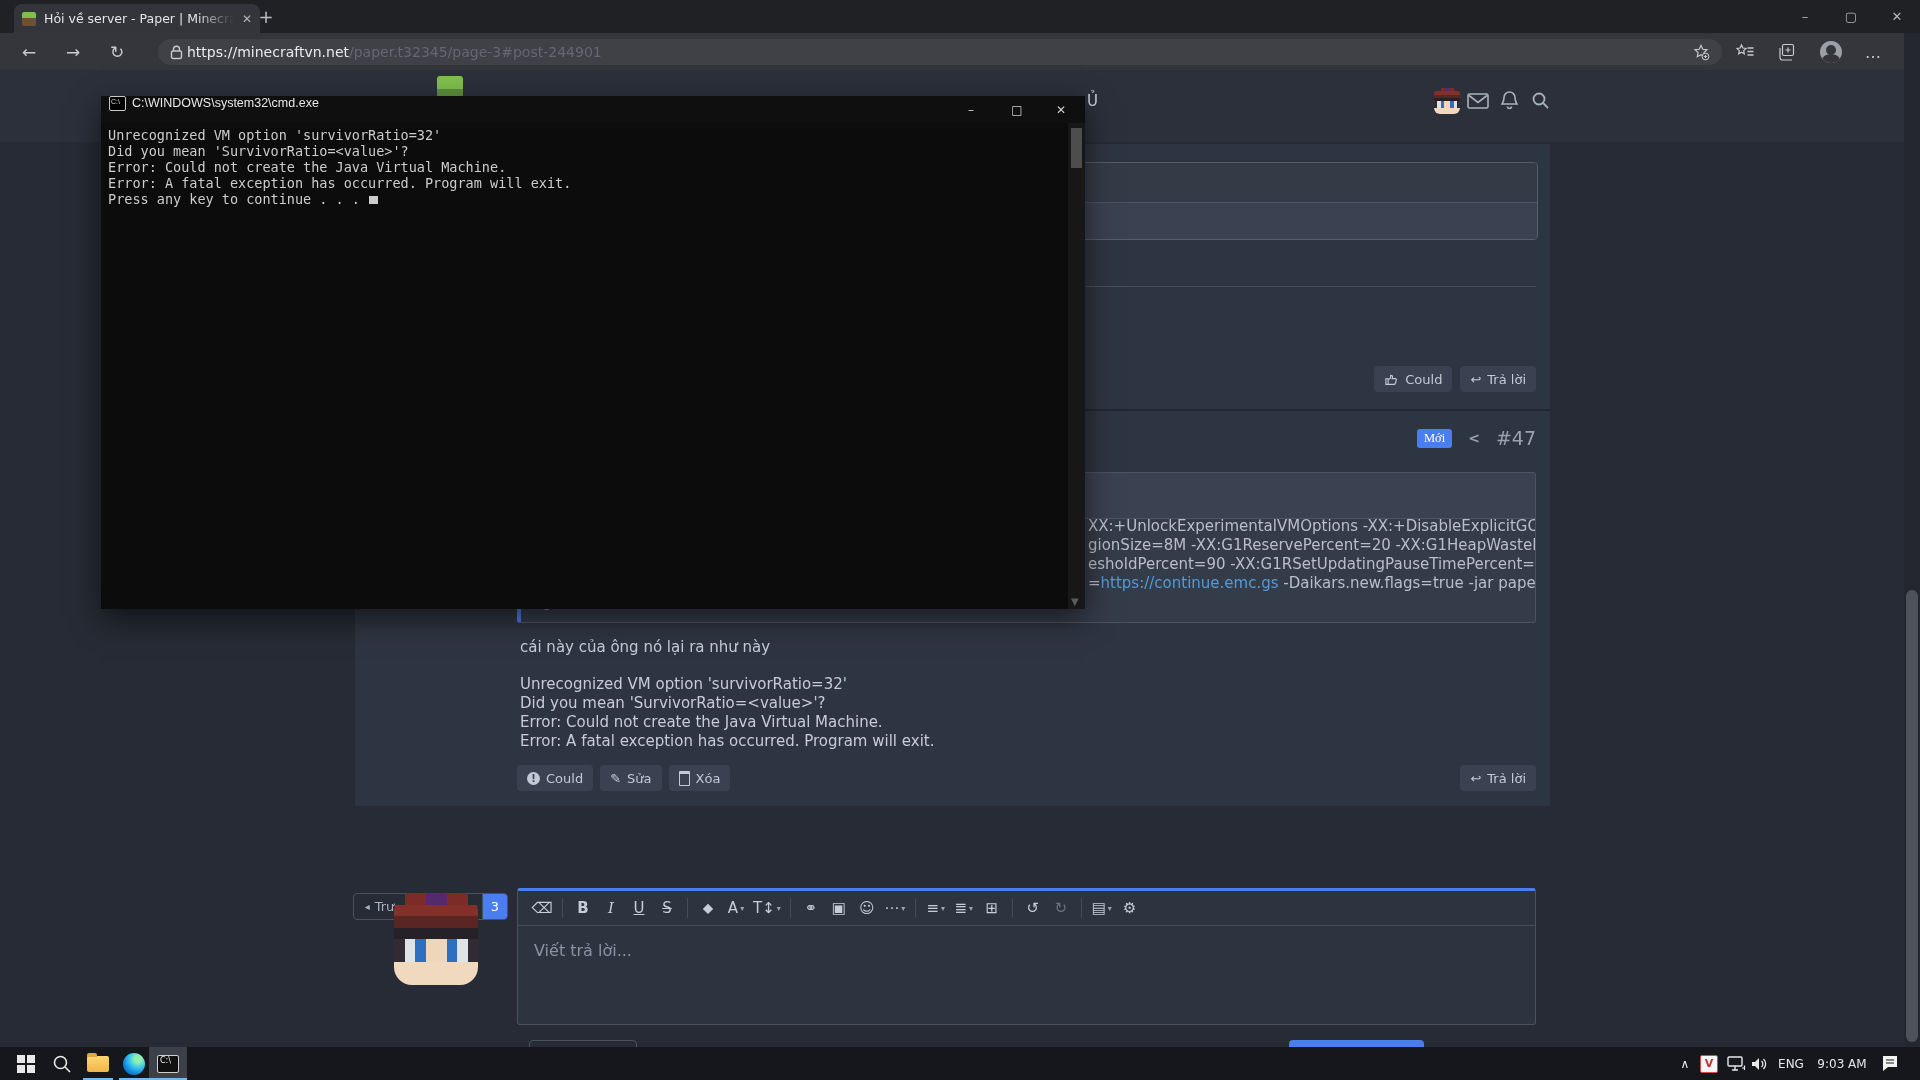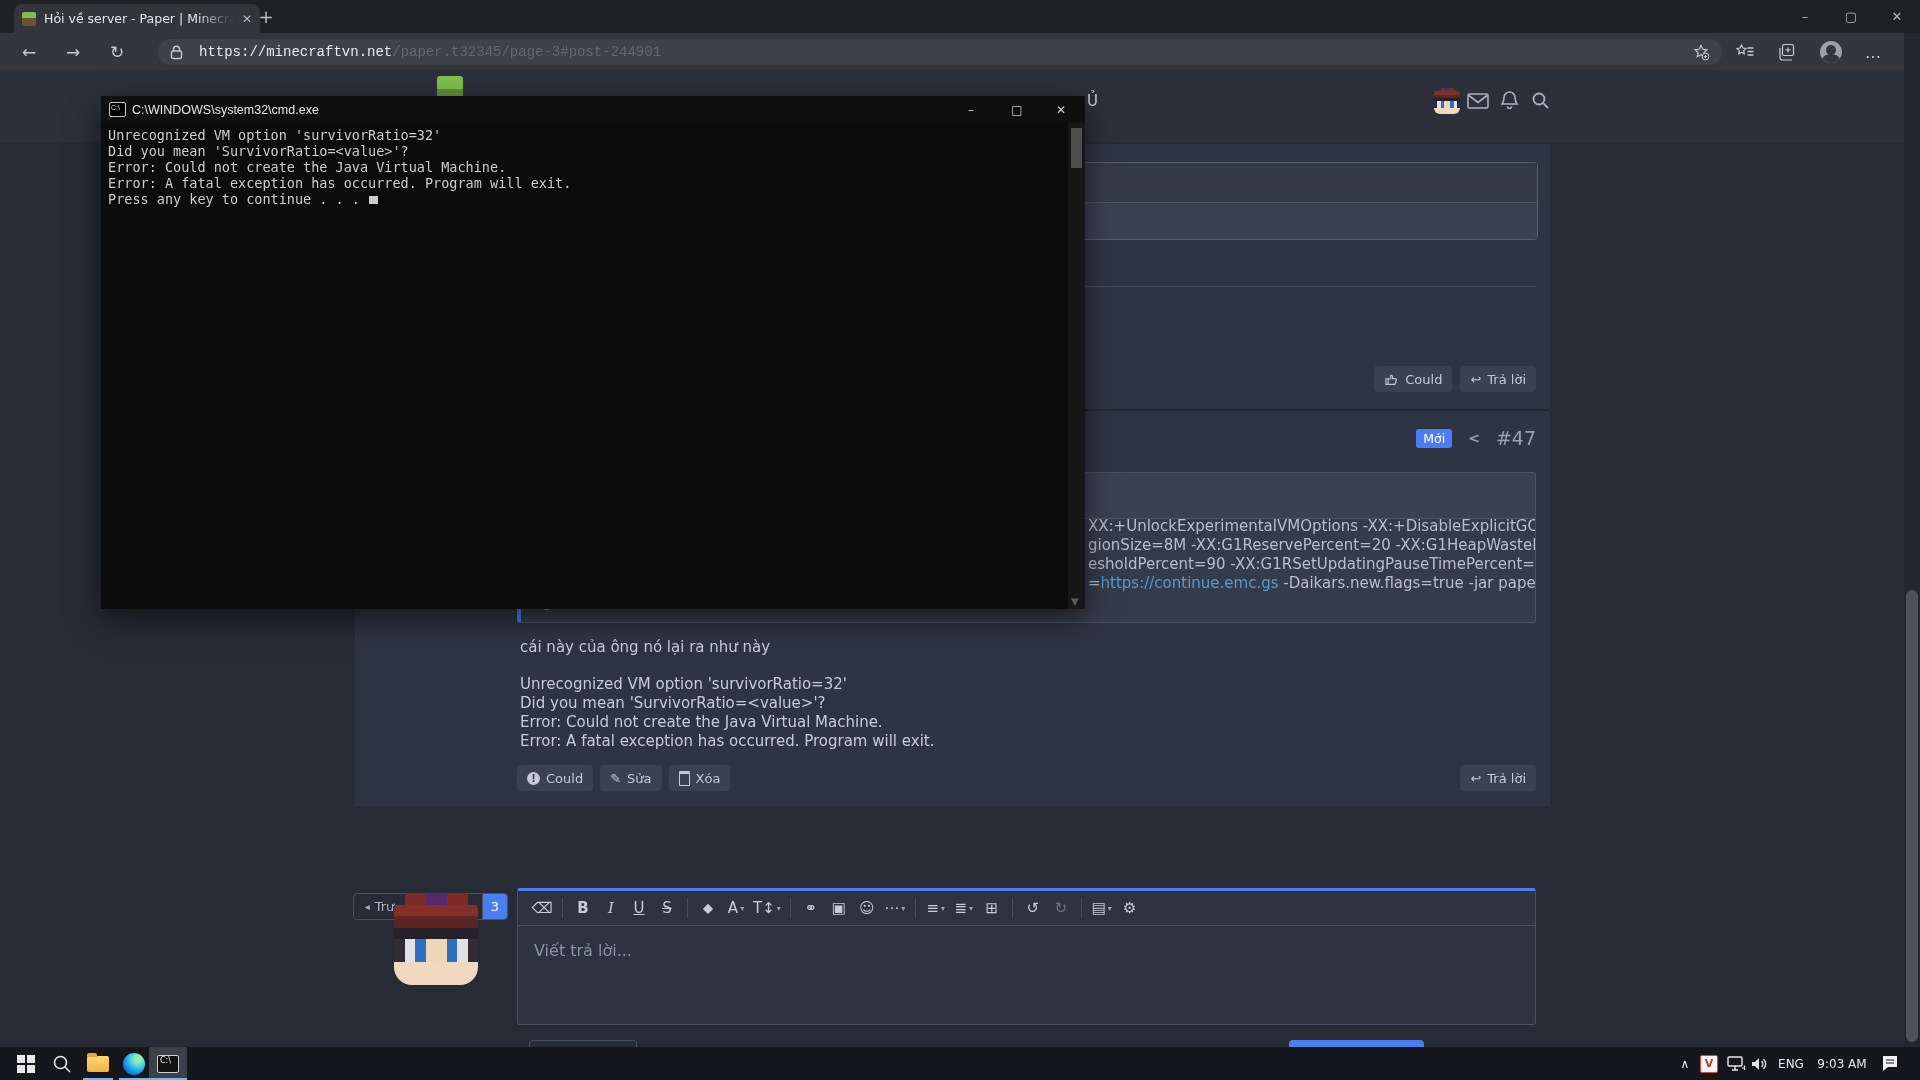--- a/index.html
+++ b/index.html
@@ -19,21 +19,21 @@
               border-radius:2px;flex:none;}
   .newtab{position:absolute;left:254px;top:5px;width:24px;height:24px;color:#b9bcc0;
           font-size:18px;text-align:center;line-height:24px;}
   .wincontrols{position:absolute;right:0;top:0;height:33px;display:flex;}
   .wc{width:46px;height:33px;color:#b4b7bb;font-size:13px;display:flex;align-items:center;justify-content:center;}
   .toolbar{position:absolute;left:0;top:33px;width:1920px;height:37px;background:#35363b;}
   .navbtn{position:absolute;top:4px;width:30px;height:30px;color:#c7c9cc;font-size:17px;
           display:flex;align-items:center;justify-content:center;}
   .urlpill{position:absolute;left:158px;top:39px;width:1564px;height:26px;background:#404147;
            border-radius:13px;display:flex;align-items:center;padding:0 12px;box-sizing:border-box;}
-  .url{font-size:14px;color:#e8eaed;margin-left:16px;white-space:nowrap;font-family:Liberation Mono, monospace;}
+  .url{font-size:14px;color:#e8eaed;margin-left:4px;white-space:nowrap;}
   .url .dim{color:#9aa0a6;}
   .pill-right{margin-left:auto;display:flex;align-items:center;}
   .tbicon{position:absolute;top:41px;width:30px;height:22px;display:flex;align-items:center;justify-content:center;color:#c7c9cc;}
   .avatar-circle{width:22px;height:22px;border-radius:50%;background:#9aa0a6;overflow:hidden;position:relative;}
   .avatar-circle i{position:absolute;left:6px;top:4px;width:10px;height:10px;border-radius:50%;background:#35363b;}
   .avatar-circle b{position:absolute;left:2px;top:13px;width:18px;height:12px;border-radius:50%;background:#35363b;}
 
   
   .page{position:absolute;left:0;top:70px;width:1904px;height:977px;background:#262b35;}
   .f-header{position:absolute;left:0;top:0;width:1904px;height:72px;background:#2b303b;}
@@ -45,21 +45,21 @@
   .topbox{position:absolute;left:45px;top:18px;width:1136px;height:76px;border:1px solid #565e6b;
           border-radius:4px;overflow:hidden;}
   .topbox .r1{height:39px;background:#343b47;border-bottom:1px solid #4c5462;}
   .topbox .r2{height:37px;background:#3a4150;}
   .hr1{position:absolute;left:45px;top:142px;width:1136px;height:1px;background:#49505d;}
   .btn{display:inline-flex;align-items:center;gap:6px;background:#3a4150;color:#c3cad6;
        font-size:13px;border-radius:4px;padding:0 10px;height:26px;box-sizing:border-box;}
   .likerow{position:absolute;top:222px;right:14px;display:flex;gap:8px;}
   .postdiv{position:absolute;left:0;top:265px;width:1195px;height:2px;background:#222732;}
   .p47head{position:absolute;top:283px;right:14px;display:flex;align-items:center;gap:16px;}
-  .badge-new{background:#4a7df0;color:#fff;font-size:12.5px;border-radius:3px;padding:2px 7px;}
+  .badge-new{background:#4a7df0;color:#fff;font-size:12.5px;border-radius:3px;padding:2px 7px;font-family:Liberation Serif, serif;}
   .share{color:#98a1ae;font-weight:bold;font-size:14px;}
   .postnum{color:#98a1ae;font-size:19px;}
   .quote{position:absolute;left:162px;top:328px;width:1019px;height:151px;background:#353c49;
          border:1px solid #4c5462;border-left:4px solid #4a7df0;border-radius:3px;box-sizing:border-box;overflow:hidden;}
   .quote-title{height:45px;background:#3a4150;border-bottom:1px solid #4c5462;}
   .qlines{position:absolute;left:567px;top:44px;font-size:15px;line-height:19px;color:#b8bfcb;white-space:nowrap;}
   .qlink{color:#539bd6;}
   .qtail{position:absolute;left:12px;top:120px;color:#8a92a0;font-size:15px;}
   .body-intro{position:absolute;left:165px;top:494px;color:#c6ccd7;font-size:15px;}
   .body-block{position:absolute;left:165px;top:531px;color:#c6ccd7;font-size:15px;line-height:19px;}
@@ -91,21 +91,21 @@
   .sliver-outline{position:absolute;left:529px;top:970px;width:106px;height:12px;border:1px solid #4a5160;border-radius:4px;}
   .sliver-blue{position:absolute;left:1289px;top:970px;width:135px;height:12px;background:#4a7df0;border-radius:4px;}
   
   .b-scroll{position:absolute;left:1904px;top:33px;width:16px;height:1014px;background:#24272d;}
   .b-thumb{position:absolute;left:2px;top:557px;width:12px;height:452px;background:#4d525b;border-radius:6px;}
 
   
   .cmd{position:absolute;left:101px;top:96px;width:984px;height:513px;background:#0c0c0c;
        box-shadow:0 10px 28px rgba(0,0,0,.55);z-index:5;}
   .cmd-title{position:absolute;left:0;top:0;width:100%;height:27px;background:#0f0f0f;
-             display:flex;align-items:center;color:#e6e6e6;font-size:12.5px;
+             display:flex;color:#e6e6e6;font-size:12.5px;
              font-family:"Liberation Sans",sans-serif;}
   .cmdico{width:15px;height:13px;background:#000;border:1px solid #c9c9c9;border-radius:2px;
           margin:0 6px 0 8px;position:relative;flex:none;}
   .cmdico i{position:absolute;left:1px;top:1px;color:#ddd;font-size:7px;line-height:7px;font-style:normal;}
   .cmd-ctl{position:absolute;top:0;height:27px;width:32px;color:#cfcfcf;font-size:12px;
            display:flex;align-items:center;justify-content:center;}
   .cmd-body{position:absolute;left:7px;top:31px;font-family:"DejaVu Sans Mono","Liberation Mono",monospace;
             font-size:13.5px;line-height:16px;color:#cccccc;white-space:pre;}
   .cursor{display:inline-block;width:9px;height:8px;background:#cccccc;margin-left:9px;}
   .cmd-scroll{position:absolute;right:0;top:27px;width:17px;height:486px;background:#171717;}

